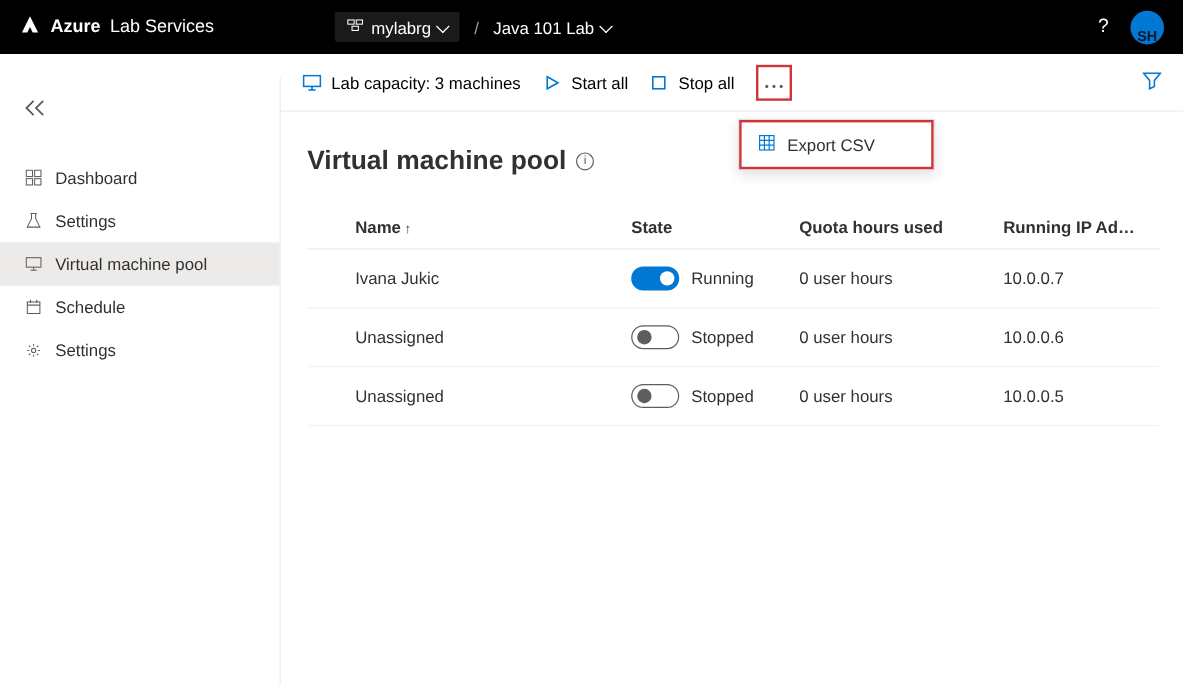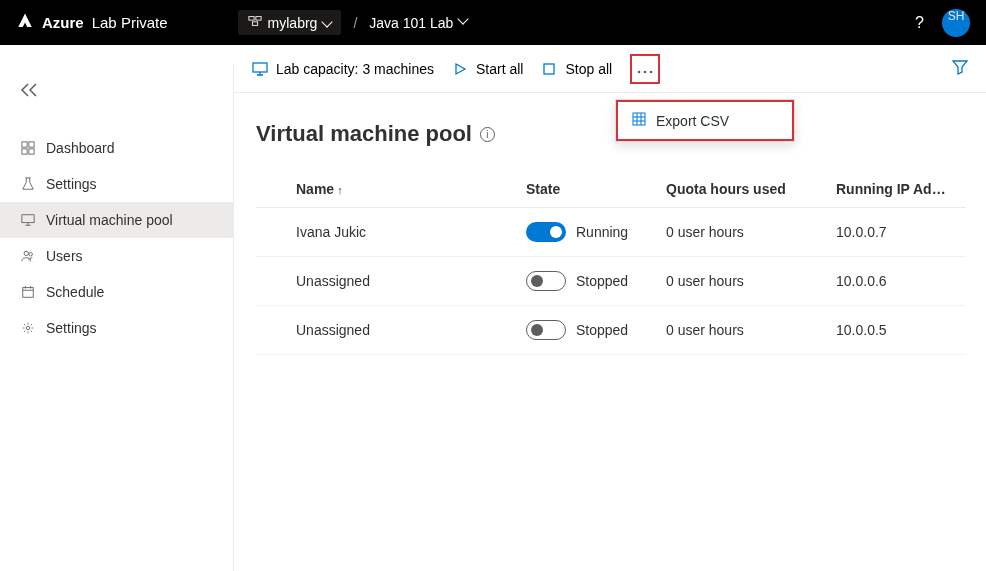--- a/index.html
+++ b/index.html
@@ -29,49 +29,51 @@
 .topbar .brand .bold { font-weight: 600; }
 .breadcrumb {
   display: flex;
   align-items: center;
   margin-left: 70px;
   gap: 12px;
   font-size: 14px;
 }
 .breadcrumb .bc-item {
   display: flex;
+  align-items: center;
   gap: 6px;
   cursor: pointer;
 }
 .breadcrumb .bc-box {
   background: #1b1a19;
   padding: 4px 10px;
   border-radius: 2px;
   display: flex;
   align-items: center;
   gap: 6px;
+  margin-left: 31px;
 }
 .breadcrumb .sep { color: #a19f9d; }
 .topbar .right {
   margin-left: auto;
   display: flex;
   align-items: center;
   gap: 18px;
 }
 .help-icon { font-size: 16px; cursor: pointer; }
 .avatar {
   width: 28px; height: 28px;
   border-radius: 50%;
   background: #0078d4;
-  color: #e5e5e5;
-  display: flex;
-  align-items: flex-start;
+  color: #0f172a;
+  display: flex;
+  align-items: flex-end;
   justify-content: center;
   font-size: 12px;
-  font-weight: 400;
+  font-weight: 700;
 }
 .chevron {
   display: inline-block;
   width: 8px; height: 8px;
   border-right: 1.5px solid currentColor;
   border-bottom: 1.5px solid currentColor;
   transform: rotate(45deg);
   margin-bottom: 2px;
 }
 
@@ -129,21 +131,21 @@
 .filter-btn {
   margin-left: auto;
   color: #0078d4;
   cursor: pointer;
 }
 
 .dropdown-menu {
   position: absolute;
   top: 54px;
   left: 381px;
-  width: 180px;
+  width: 164px;
   background: #fff;
   border: 1px solid #e1dfdd;
   box-shadow: 0 4px 10px rgba(0,0,0,0.12);
   z-index: 10;
 }
 .dropdown-menu .menu-item {
   display: flex;
   align-items: center;
   gap: 10px;
   padding: 10px 14px;
@@ -215,21 +217,21 @@
 <body>
 
 <div class="topbar">
   <div class="brand">
     <span>
       <svg width="18" height="18" viewBox="0 0 24 24">
           <path fill="#fff" d="M12 2L3 20h6l3-6 3 6h6L12 2z"></path>
         </svg>
     </span>
     <span class="bold">Azure</span>
-    <span>Lab Private</span>
+    <span>Lab Services</span>
   </div>
   <div class="breadcrumb">
     <div class="bc-box bc-item">
       <span>
         <svg width="14" height="14" viewBox="0 0 16 16">
             <rect x="1" y="3" width="6" height="4" fill="none" stroke="#fff"></rect>
             <rect x="9" y="3" width="6" height="4" fill="none" stroke="#fff"></rect>
             <rect x="5" y="9" width="6" height="4" fill="none" stroke="#fff"></rect>
           </svg>
       </span>
@@ -278,30 +280,20 @@
       <span>Settings</span>
     </div>
     <div class="nav-item active">
       <span class="nav-icon">
         <svg width="14" height="14" viewBox="0 0 16 16">
             <rect x="1" y="2" width="14" height="9" fill="none" stroke="currentColor"></rect>
             <path d="M5 14h6M8 11v3" stroke="currentColor"></path>
           </svg>
       </span>
       <span>Virtual machine pool</span>
-    </div>
-    <div class="nav-item">
-      <span class="nav-icon">
-        <svg width="14" height="14" viewBox="0 0 16 16">
-            <circle cx="6" cy="5" r="2.5" fill="none" stroke="currentColor"></circle>
-            <circle cx="11" cy="6" r="2" fill="none" stroke="currentColor"></circle>
-            <path d="M1 14c0-3 2-4 5-4s5 1 5 4M9 13c0-2 2-3 4-3" fill="none" stroke="currentColor"></path>
-          </svg>
-      </span>
-      <span>Users</span>
     </div>
     <div class="nav-item">
       <span class="nav-icon">
         <svg width="14" height="14" viewBox="0 0 16 16">
             <rect x="2" y="3" width="12" height="11" fill="none" stroke="currentColor"></rect>
             <path d="M2 6h12M5 1v3M11 1v3" stroke="currentColor"></path>
           </svg>
       </span>
       <span>Schedule</span>
     </div>

